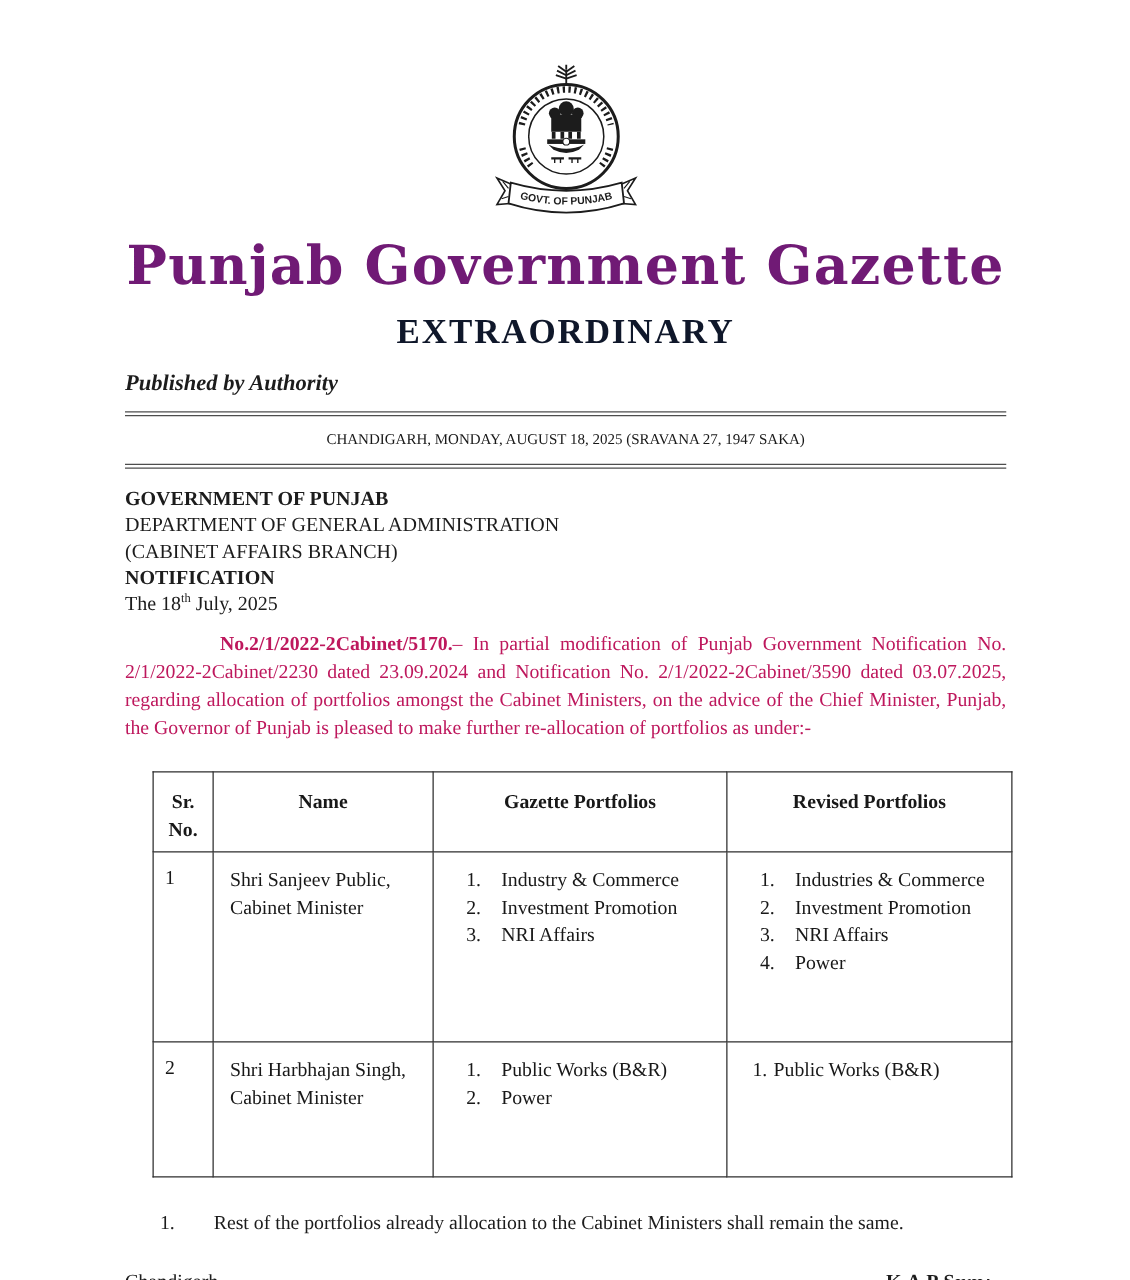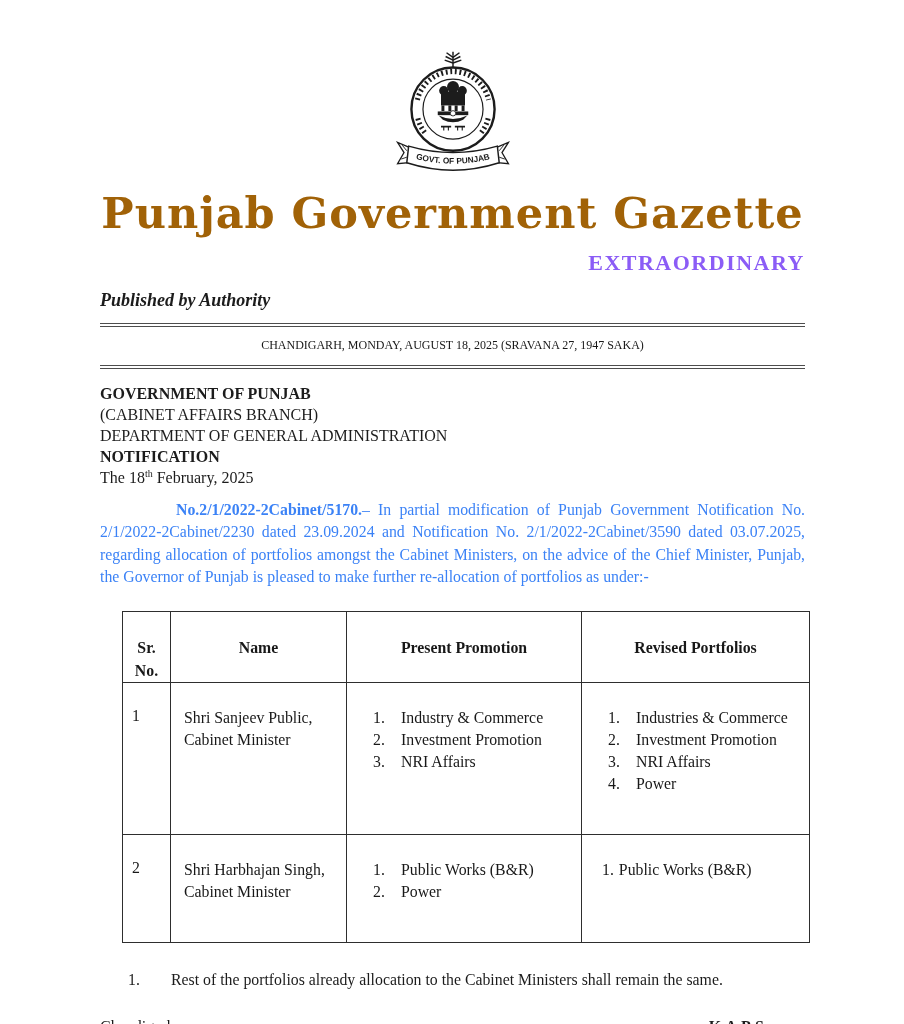--- a/index.html
+++ b/index.html
@@ -15,29 +15,29 @@
 
   
   .emblem-wrap { text-align: center; height: 134px; }
   .gazette-title {
     text-align: center;
     font-family: "DejaVu Serif", serif;
     font-weight: 700;
     font-size: 43px;
     letter-spacing: 1px;
     margin-top: 4px;
-    color: #a16207;
+    color: #701a75;
   }
   .edition {
-    text-align: right;
+    text-align: center;
     font-weight: 700;
-    font-size: 22px;
+    font-size: 28px;
     letter-spacing: 1.5px;
     margin-top: 12px;
-    color: #8b5cf6;
+    color: #0f172a;
   }
   .authority {
     font-weight: 700;
     font-style: italic;
     font-size: 18px;
     margin-top: 14px;
   }
 
   
   .double-rule {
@@ -58,37 +58,37 @@
   .h-bold { font-weight: 700; }
   sup { font-size: 10px; vertical-align: super; line-height: 0; }
 
   
   .para {
     margin-top: 11px;
     font-size: 15.8px;
     line-height: 22.4px;
     text-align: justify;
     text-indent: 76px;
-    color: #3b82f6;
+    color: #be185d;
   }
   .para .ref { font-weight: 700; }
 
   
   table.portfolios {
     border-collapse: collapse;
     margin: 22px 0 0 22px;
     width: 687px;
     table-layout: fixed;
     font-size: 15.8px;
     color: #181818;
   }
   table.portfolios th, table.portfolios td {
     border: 1.5px solid #2e2e2e;
     vertical-align: top;
-    padding-top: 24px;
+    padding-top: 12px;
   }
   th.th { font-weight: 700; text-align: center; white-space: pre-line; height: 64px; line-height: 23px; }
   th.c0 { width: 48px; }
   th.c1 { width: 176px; margin-top: 22px; }
   th.c2 { width: 235px; }
   th.c3 { width: 228px; }
   tr.r0 { height: 152px; }
   tr.r1 { height: 108px; }
   td.sr { padding-left: 9px; }
   td.name { padding-left: 13px; line-height: 22px; }
@@ -173,35 +173,35 @@
   <div class="gazette-title">Punjab Government Gazette</div>
   <div class="edition">EXTRAORDINARY</div>
   <div class="authority">Published by Authority</div>
 
   <div class="double-rule rule-top"></div>
   <div class="dateline">CHANDIGARH, MONDAY, AUGUST 18, 2025 (SRAVANA 27, 1947 SAKA)</div>
   <div class="double-rule"></div>
 
   <div class="heading-block">
     <div class="h-bold">GOVERNMENT OF PUNJAB</div>
+    <div>DEPARTMENT OF GENERAL ADMINISTRATION</div>
     <div>(CABINET AFFAIRS BRANCH)</div>
-    <div>DEPARTMENT OF GENERAL ADMINISTRATION</div>
     <div class="h-bold">NOTIFICATION</div>
-    <div><span>The 18</span><sup>th</sup><span> February, 2025</span></div>
+    <div><span>The 18</span><sup>th</sup><span> July, 2025</span></div>
   </div>
 
   <p class="para"><span class="ref">No.2/1/2022-2Cabinet/5170.</span><span>– In partial modification of Punjab Government Notification No. 2/1/2022-2Cabinet/2230 dated 23.09.2024 and Notification No. 2/1/2022-2Cabinet/3590 dated 03.07.2025, regarding allocation of portfolios amongst the Cabinet Ministers, on the advice of the Chief Minister, Punjab, the Governor of Punjab is pleased to make further re-allocation of portfolios as under:-</span></p>
 
   <table class="portfolios">
     <thead>
       <tr>
           <th class="th c0">Sr.
 No.</th>
           <th class="th c1">Name</th>
-          <th class="th c2">Present Promotion</th>
+          <th class="th c2">Gazette Portfolios</th>
           <th class="th c3">Revised Portfolios</th>
         </tr>
     </thead>
     <tbody>
         <tr class="row r0">
           <td class="sr">1</td>
           <td class="name">
             <div>Shri Sanjeev Public,</div>
             <div>Cabinet Minister</div>
           </td>

